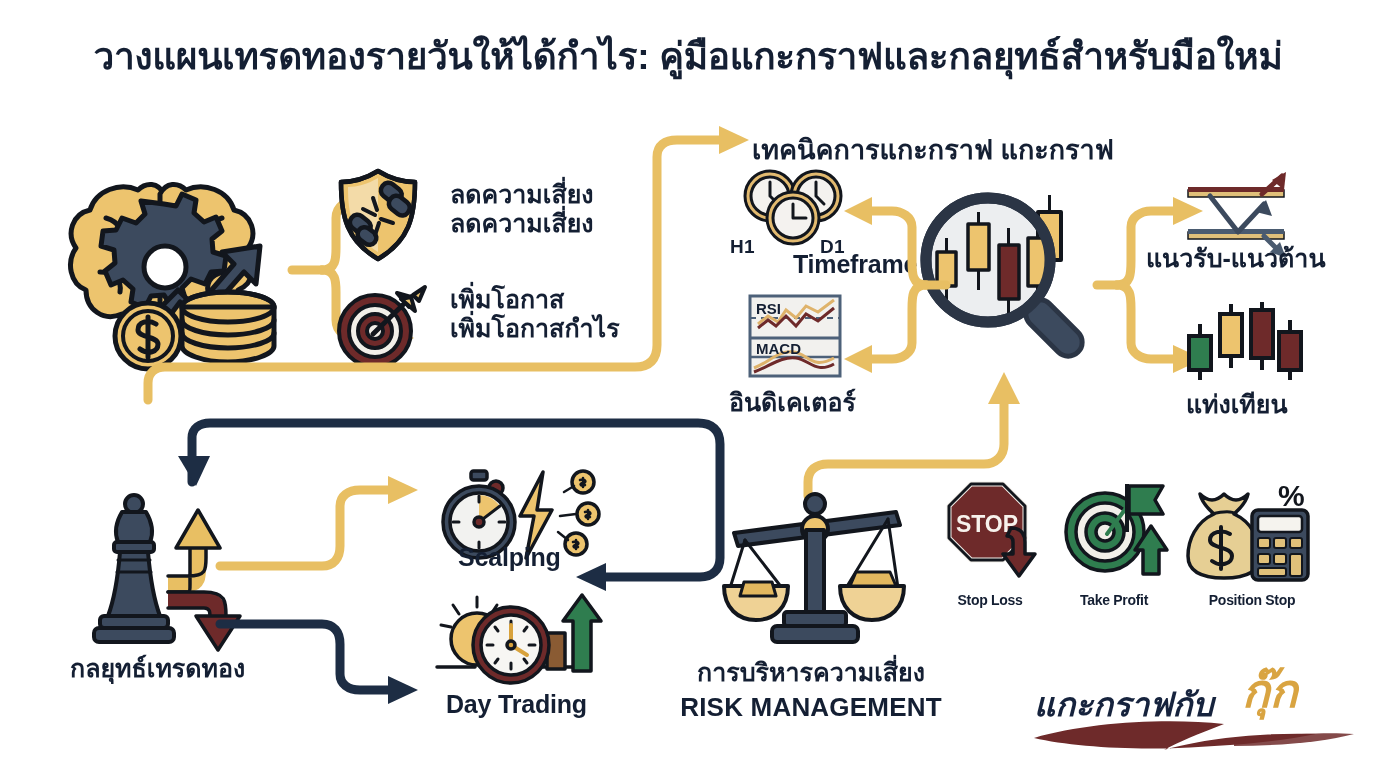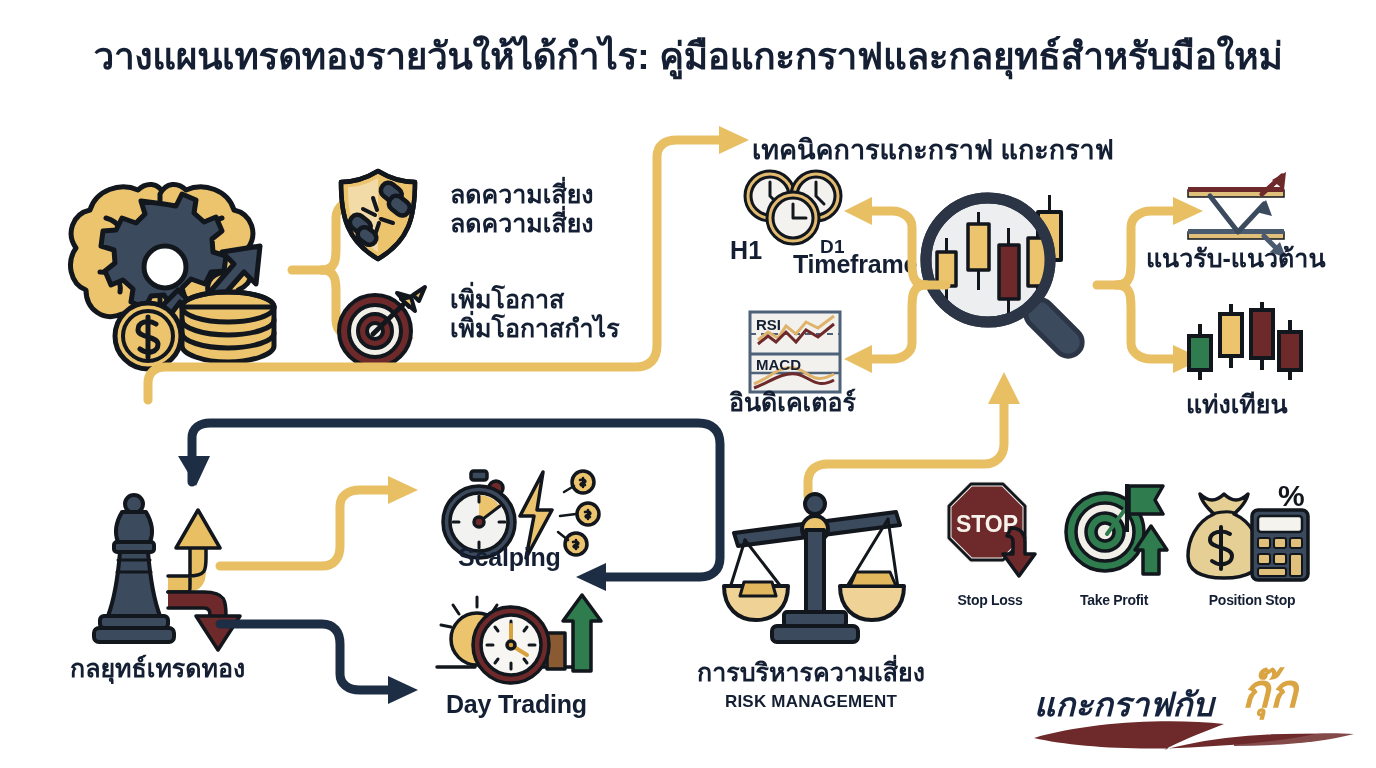--- a/index.html
+++ b/index.html
@@ -195,25 +195,25 @@
         <path d="M32 28 L32 14 M32 28 L40 36" fill="none" stroke-width="3"></path>
         <circle cx="78" cy="28" r="25" fill="#e2ba70"></circle>
         <circle cx="78" cy="28" r="19" fill="#f4f2ef"></circle>
         <path d="M78 28 L78 14 M78 28 L86 36" fill="none" stroke-width="3"></path>
         <circle cx="55" cy="50" r="26" fill="#e2ba70"></circle>
         <circle cx="55" cy="50" r="20" fill="#f4f2ef"></circle>
         <path d="M55 50 L55 36 M55 50 L68 50" fill="none" stroke-width="3"></path>
       </g>
     </svg>
   </div>
-  <div class="abs lbl-cap" style="left:730px;top:236px;font-size:25px;text-align:right;">H1</div>
+  <div class="abs lbl-cap" style="left:730px;top:236px;font-size:19px;text-align:right;">H1</div>
   <div class="abs lbl-cap" style="left:820px;top:236px;font-size:19px;">D1</div>
   <div class="abs lbl-en" style="left:793px;top:250px;">Timeframe</div>
 
-  <div class="abs" style="left:748px;top:310px;">
+  <div class="abs" style="left:748px;top:294px;">
     <svg width="94" height="84" viewBox="0 0 94 84">
       <rect x="2" y="2" width="90" height="80" fill="#f2f1ee" stroke="#4d6179" stroke-width="3"></rect>
       <line x1="2" y1="44" x2="92" y2="44" stroke="#4d6179" stroke-width="3"></line>
       <line x1="2" y1="63" x2="92" y2="63" stroke="#4d6179" stroke-width="2.5"></line>
       <line x1="2" y1="24" x2="92" y2="24" stroke="#4d6179" stroke-width="2" stroke-dasharray="6 5"></line>
       <polyline points="10,30 20,22 30,28 38,16 48,24 58,12 70,18 86,6" fill="none" stroke="#dfb36b" stroke-width="3"></polyline>
       <polyline points="10,34 20,26 28,32 38,22 48,32 58,20 70,27 86,14" fill="none" stroke="#6e2a2a" stroke-width="3"></polyline>
       <path d="M6 74 C22 68 30 56 46 58 C60 60 64 76 86 64" fill="none" stroke="#dfb36b" stroke-width="3"></path>
       <path d="M6 78 C22 72 34 62 48 64 C62 66 68 80 86 70" fill="none" stroke="#6e2a2a" stroke-width="3"></path>
       <text x="8" y="20" font-family="Liberation Sans, sans-serif" font-size="15" font-weight="bold" fill="#141f33">RSI</text>
@@ -473,21 +473,21 @@
 
         <path fill="#efd295" d="M4 94 L68 94 C68 116 54 128 36 128 C18 128 4 116 4 94 Z"></path>
         <path fill="#e2b85f" stroke-width="3" d="M24 90 L52 90 L56 104 L20 104 Z"></path>
 
         <path fill="#efd295" d="M120 94 L184 94 C184 116 170 128 152 128 C134 128 120 116 120 94 Z"></path>
         <path fill="#e2b85f" stroke-width="3" d="M136 80 L170 80 L176 94 L130 94 Z"></path>
       </g>
     </svg>
   </div>
   <div class="abs lbl-thai center-x" style="left:811px;top:658px;">การบริหารความเสี่ยง</div>
-  <div class="abs lbl-cap center-x" style="left:811px;top:692px;font-size:17px;">RISK MANAGEMENT</div>
+  <div class="abs lbl-cap center-x" style="left:811px;top:692px;font-size:26px;">RISK MANAGEMENT</div>
 
   <div class="abs" style="left:945px;top:482px;">
     <svg width="100" height="100" viewBox="0 0 100 100">
       <g stroke="#12161d" stroke-width="3.5" stroke-linejoin="round" stroke-linecap="round">
         <polygon points="26,2 58,2 80,24 80,56 58,78 26,78 4,56 4,24" fill="#6e2a2a" stroke="#f2efe9" stroke-width="5"></polygon>
         <polygon points="26,2 58,2 80,24 80,56 58,78 26,78 4,56 4,24" fill="none" stroke="#12161d" stroke-width="3"></polygon>
         <text x="42" y="50" text-anchor="middle" font-family="Liberation Sans, sans-serif" font-size="23" font-weight="bold" fill="#f7f2ec" stroke="none">STOP</text>
         <path fill="#6e2a2a" d="M66 46 C76 46 80 52 80 60 L80 72 L90 72 L74 94 L58 72 L68 72 L68 60 C68 56 66 54 62 54 Z"></path>
       </g>
     </svg>

